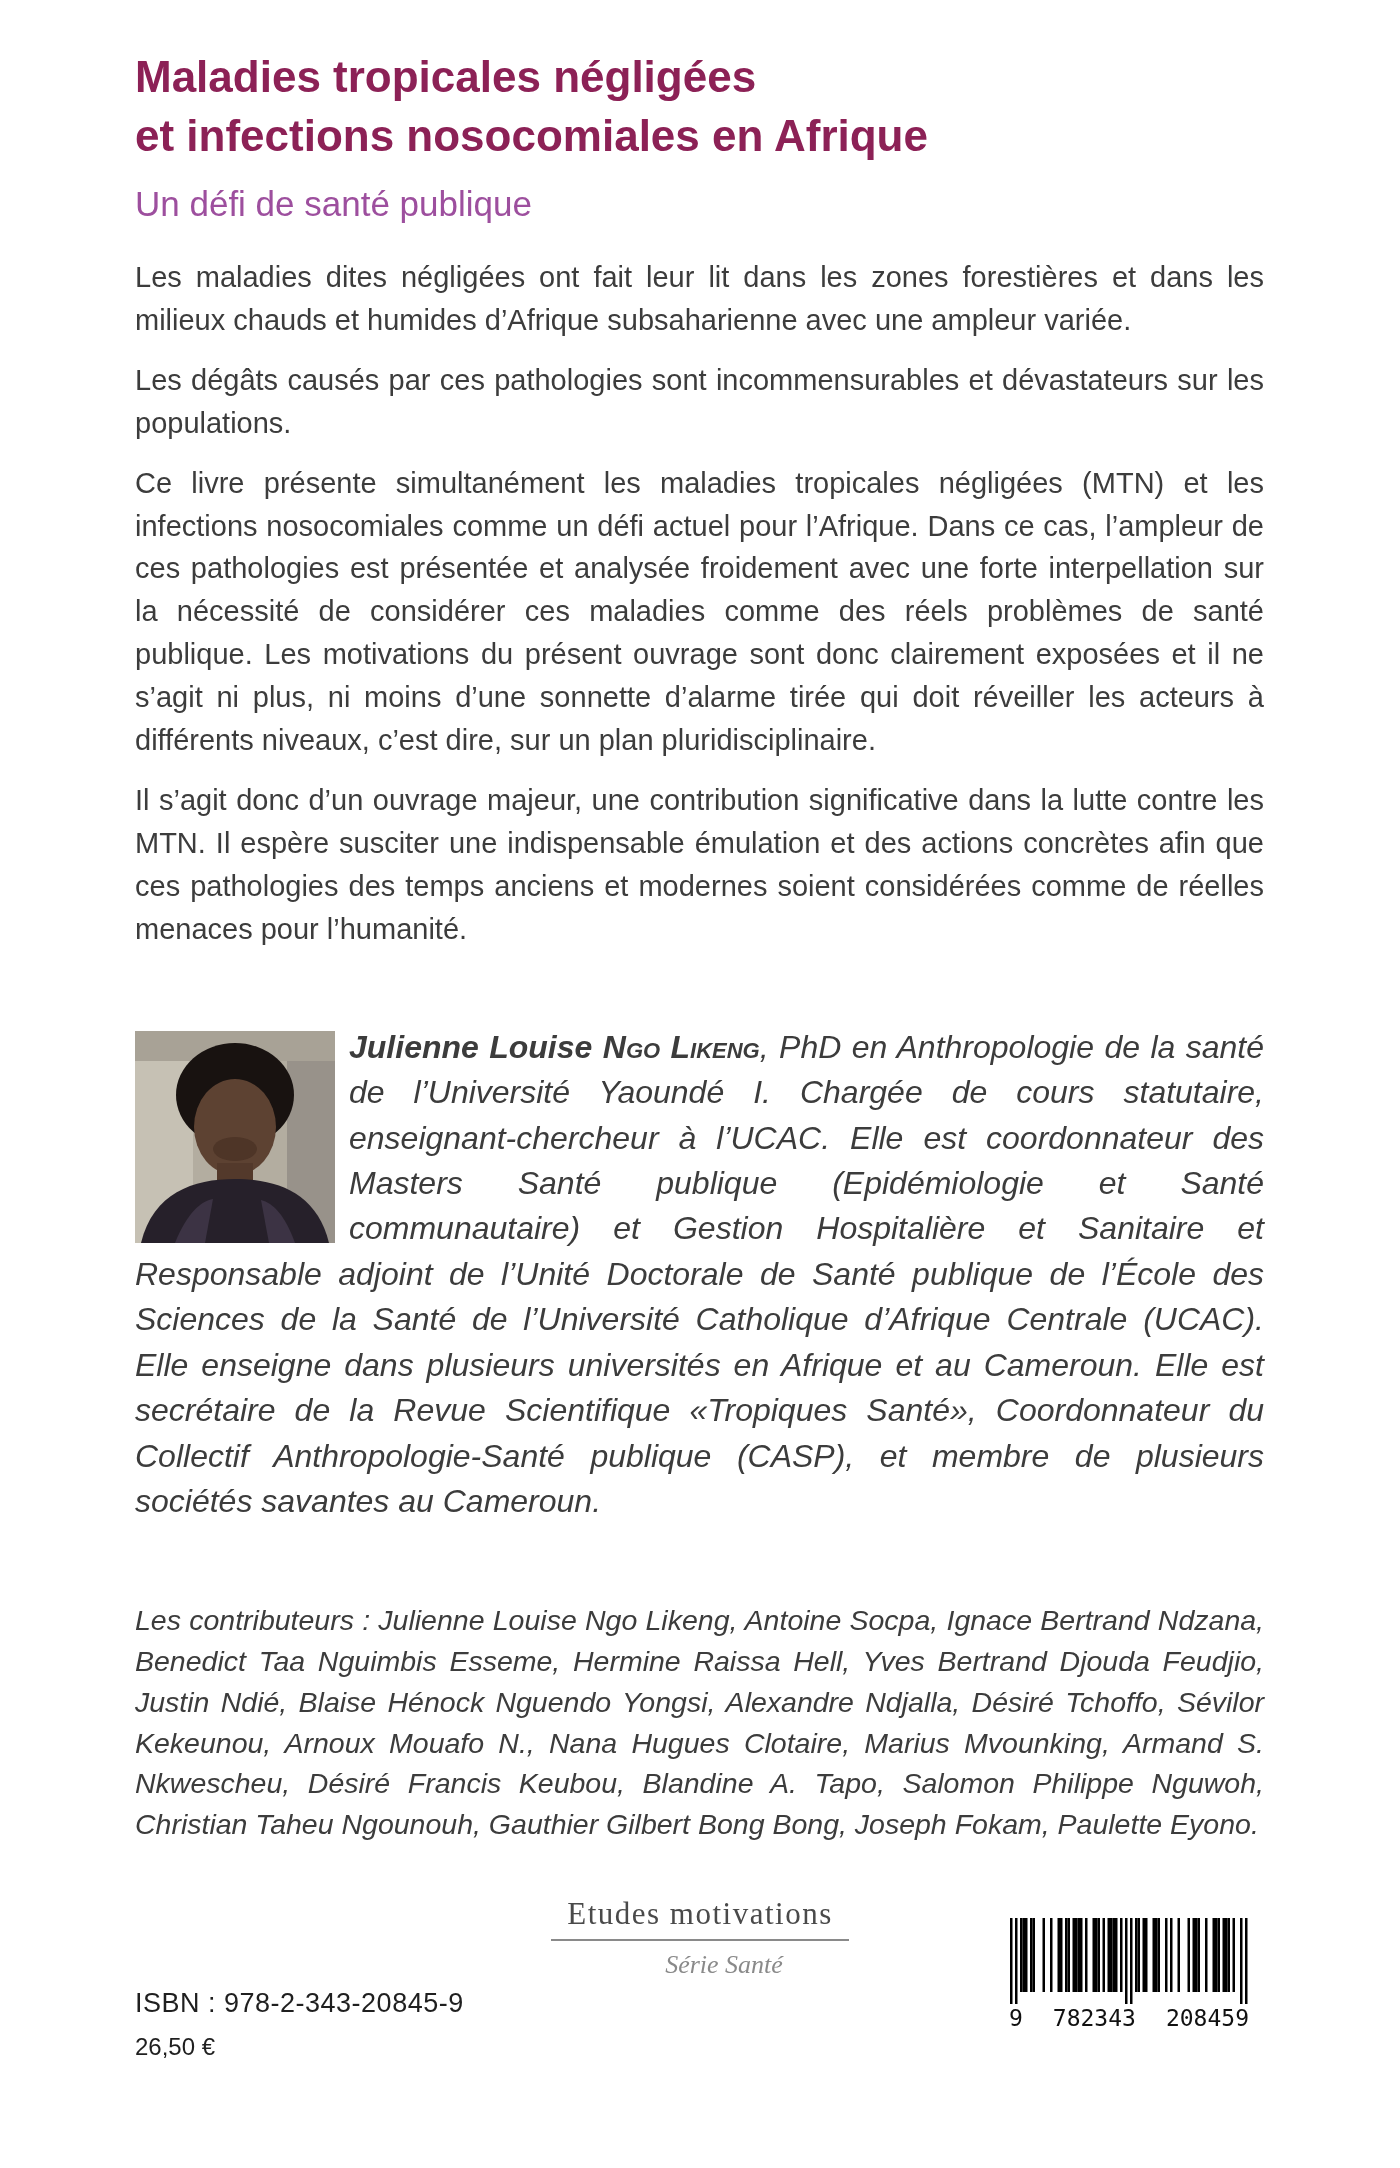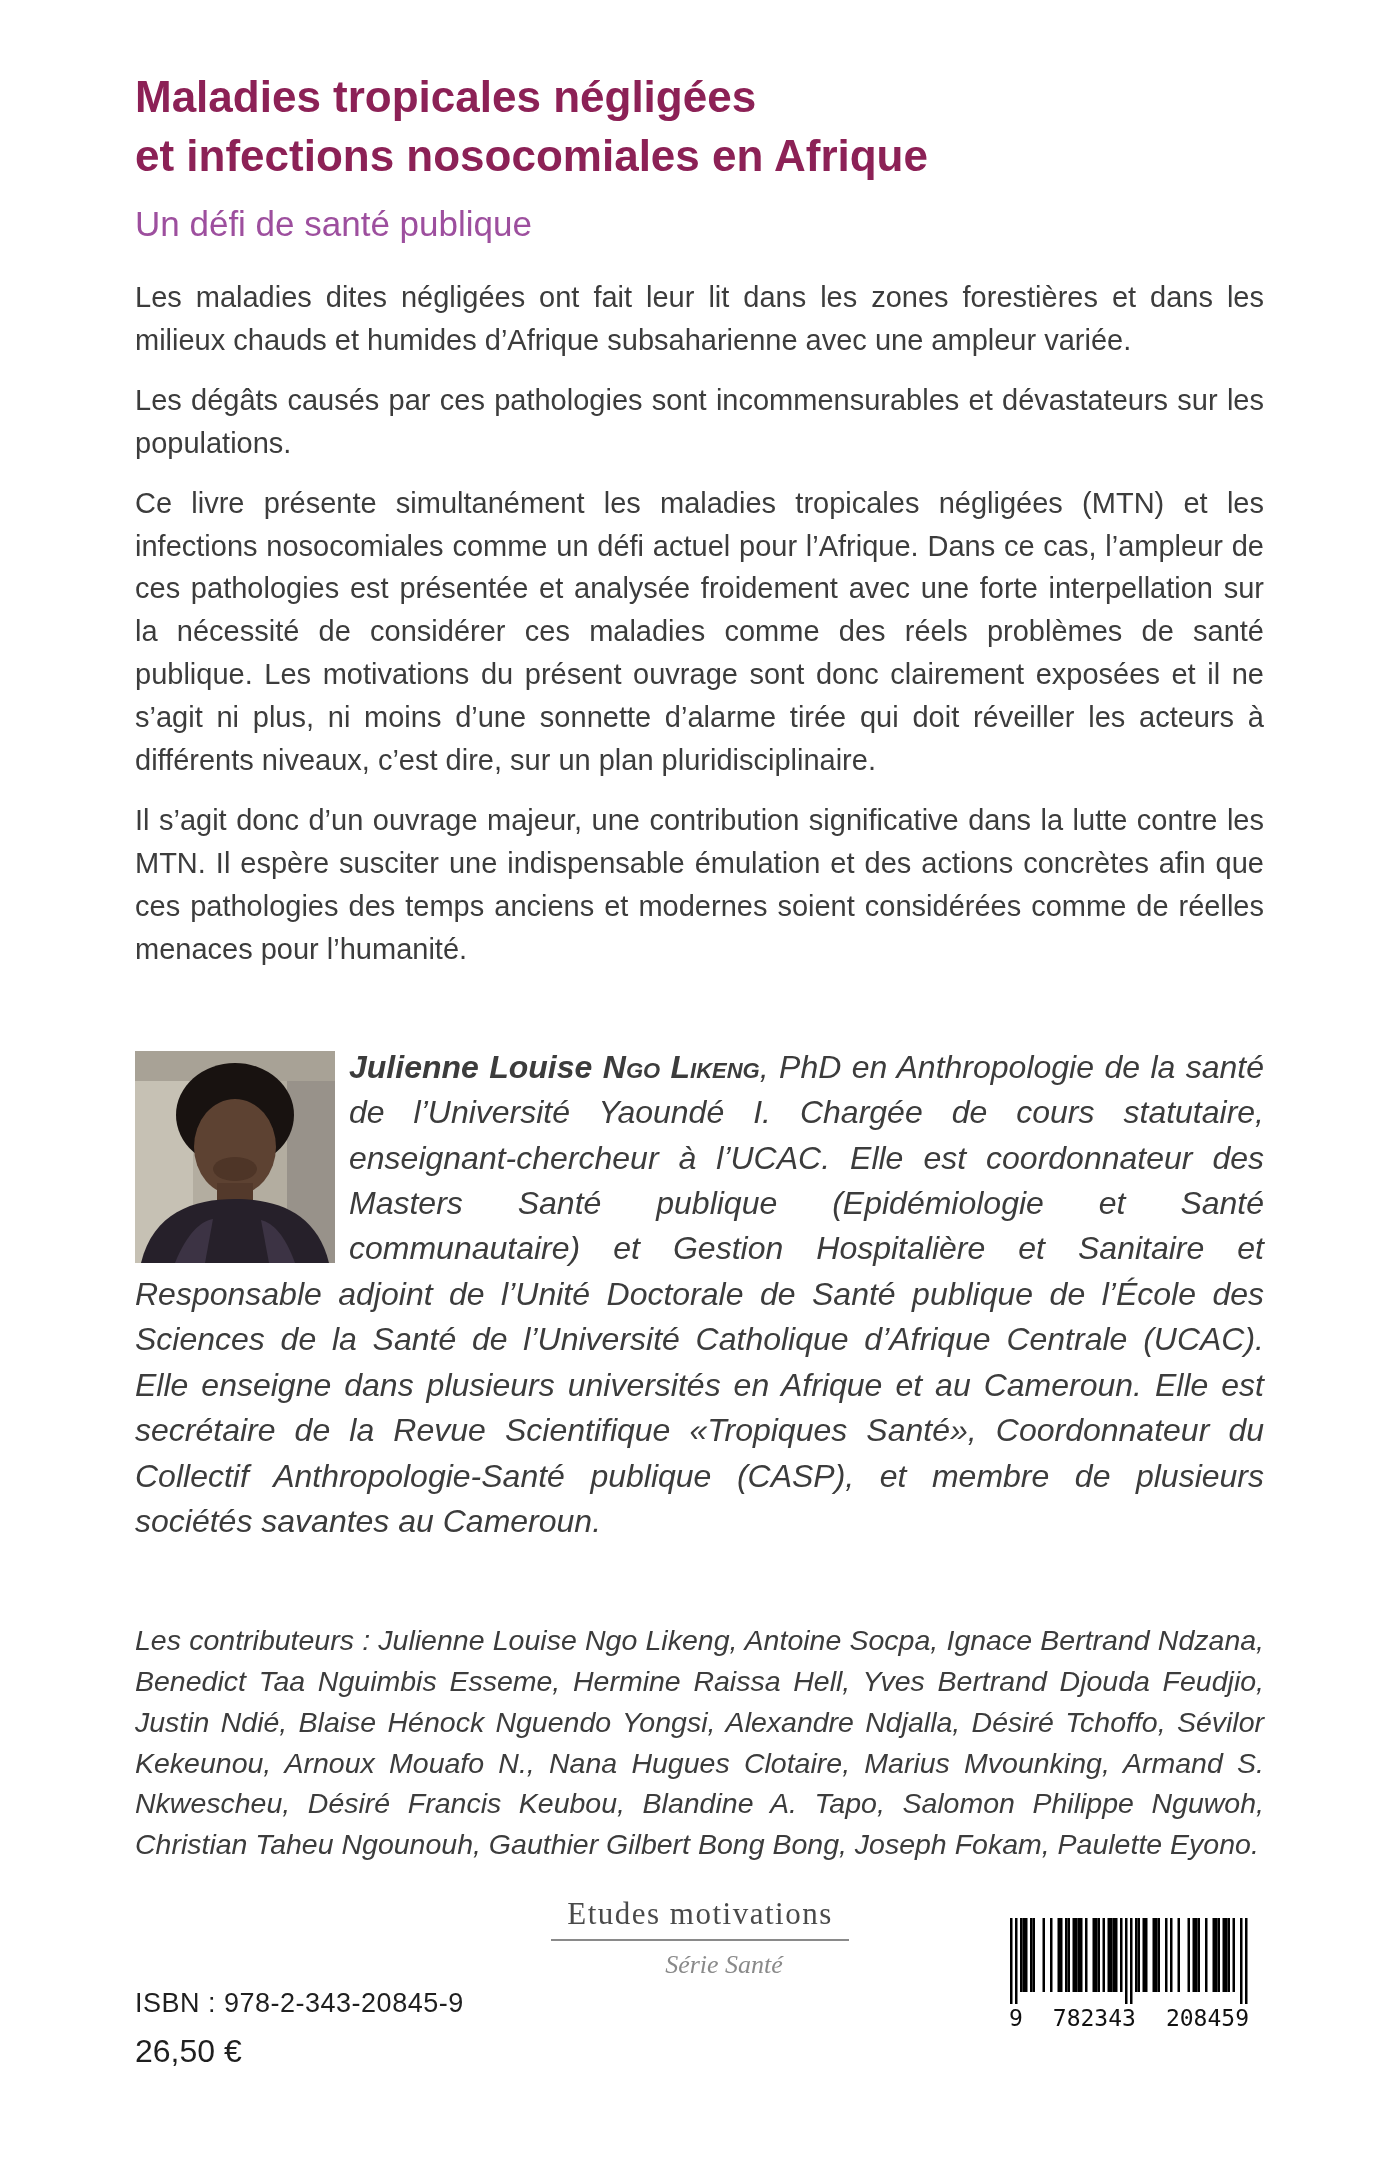--- a/index.html
+++ b/index.html
@@ -7,21 +7,21 @@
   .page {
     position: relative;
     width: 1400px;
     height: 2168px;
     margin: 0 auto;
     background: #ffffff;
     font-family: "Liberation Sans", sans-serif;
     color: #3c3c3c;
     overflow: hidden;
   }
-  .content { padding: 68px 136px 0 135px; }
+  .content { padding: 48px 136px 0 135px; }
 
   .book-title {
     font-size: 44px;
     line-height: 1.33;
     font-weight: bold;
     color: #8c2156;
   }
   .book-title span { display: block; }
   .book-subtitle {
     margin-top: 19px;
@@ -83,21 +83,21 @@
   .series {
     margin-top: 9px;
     font-style: italic;
     font-size: 26px;
     color: #8a8a8a;
     padding-left: 48px;
   }
 
   .imprint { position: absolute; left: 135px; top: 1988px; }
   .isbn { font-size: 27px; color: #1f1f1f; letter-spacing: 0.5px; }
-  .price { margin-top: 14px; font-size: 32px; color: #1f1f1f; }
+  .price { margin-top: 14px; font-size: 24px; color: #1f1f1f; }
 
   .barcode {
     position: absolute;
     top: 1916px;
     right: 146px;
     width: 250px;
     background: #ffffff;
     padding: 2px 5px;
   }
   .barcode svg { display: block; margin: 0 auto; }

